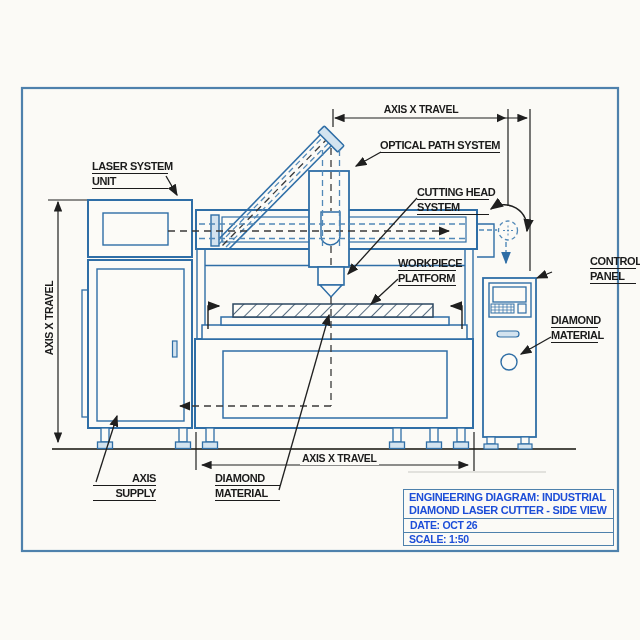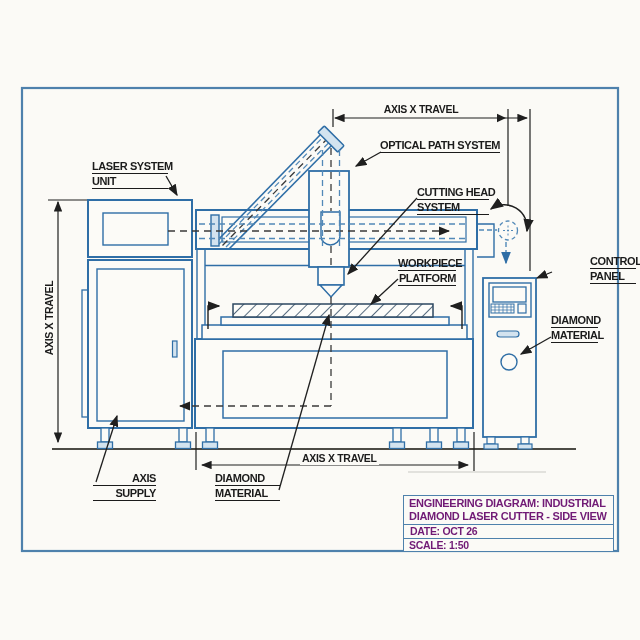--- a/index.html
+++ b/index.html
@@ -10,21 +10,21 @@
        letter-spacing:-0.4px;white-space:nowrap;}
   .lbl .ul{border-bottom:1.6px solid #1b1b1b;padding-bottom:0px;margin-bottom:1.5px;}
   .ctr{text-align:center;}
   .rgt{text-align:right;}
   .dim-label{font:700 10.5px "Liberation Sans",sans-serif;letter-spacing:-0.3px;color:#1b1b1b;}
   #axis-left-label{position:absolute;left:5px;top:311px;width:90px;height:14px;
        transform:rotate(-90deg);text-align:center;}
   #axis-bottom-label{background:#fbfaf6;padding:1px 2px;}
   
   #title-block{position:absolute;left:403px;top:489px;width:211px;height:57px;
-       border:1.7px solid #4e81ac;background:#fbfaf6;box-sizing:border-box;color:#701a75;margin-top:6px;}
+       border:1.7px solid #4e81ac;background:#fbfaf6;box-sizing:border-box;color:#1d4ed8;}
   #title-block .row1{border-bottom:1.5px solid #4e81ac;padding:1px 5px 2px 5px;
        font:700 11px/12.5px "Liberation Sans",sans-serif;letter-spacing:-0.3px;white-space:nowrap;}
   #title-block .row2{display:flex;border-bottom:1.5px solid #4e81ac;
        font:700 10.5px/13px "Liberation Sans",sans-serif;letter-spacing:-0.3px;}
   #title-block .cell-a{width:122px;border-right:1.5px solid #4e81ac;padding:0 0 0 5px;white-space:nowrap;}
   #title-block .cell-b{flex:1;padding:0 0 0 6px;white-space:nowrap;}
   #title-block .row3{font:700 10.5px/13px "Liberation Sans",sans-serif;letter-spacing:-0.3px;
        padding:0 0 0 5px;}
 </style>
 </head>
@@ -213,21 +213,21 @@
 
 <div class="lbl" style="left:380px;top:139px;">
   <div class="ul" style="display:inline-block;">OPTICAL PATH SYSTEM</div>
 </div>
 
 <div class="lbl" style="left:417px;top:186px;width:72px;">
   <div class="ul">CUTTING HEAD</div>
   <div class="ul">SYSTEM</div>
 </div>
 
-<div class="lbl" style="left:398px;top:257px;width:58px;text-align:right;">
+<div class="lbl" style="left:398px;top:257px;width:58px;">
   <div class="ul">WORKPIECE</div>
   <div class="ul">PLATFORM</div>
 </div>
 
 <div class="lbl" style="left:551px;top:255px;width:46px;margin-left:39px;">
   <div class="ul">CONTROL</div>
   <div class="ul">PANEL</div>
 </div>
 
 <div class="lbl" style="left:551px;top:314px;width:47px;">

